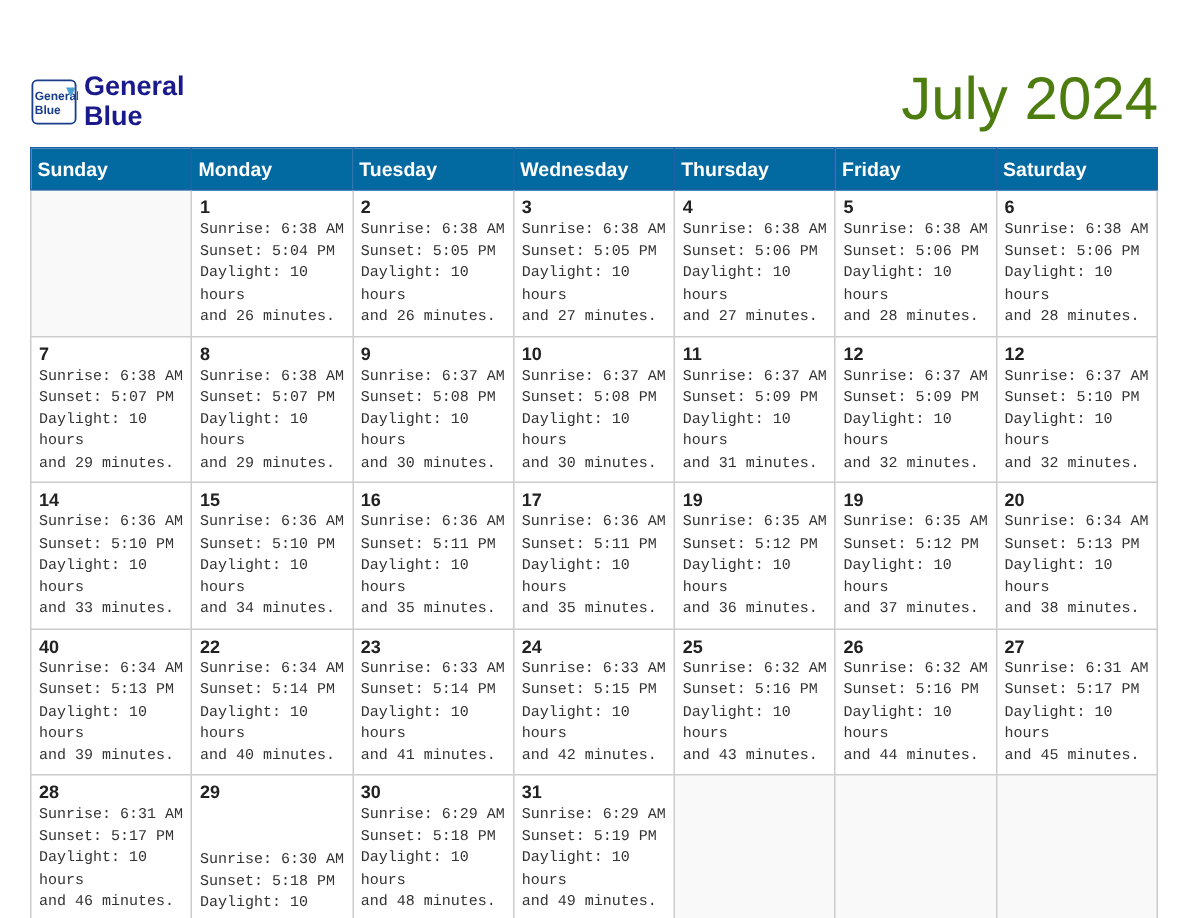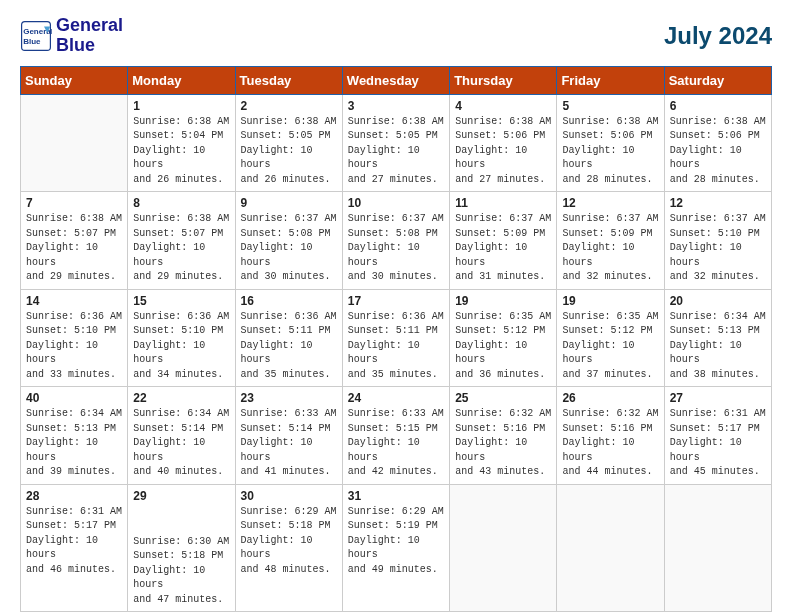--- a/index.html
+++ b/index.html
@@ -9,59 +9,60 @@
       width: 792px;
       min-height: 612px;
     }
     .page {
       width: 792px;
       padding: 16px 20px 16px 20px;
     }
     .header {
       display: flex;
       justify-content: space-between;
-      align-items: center;
+      align-items: flex-end;
       margin-bottom: 10px;
+      margin-top: 28px;
     }
     .logo {
       display: flex;
       align-items: center;
     }
     .logo-text {
       font-size: 18px;
       font-weight: bold;
       color: #1a1a8c;
       line-height: 1.1;
     }
     .logo-icon {
       width: 32px;
       height: 32px;
       margin-right: 4px;
     }
     .title-block {
       text-align: right;
     }
     .month-year {
-      font-size: 24px;
-      font-weight: bold;
-      color: #0c4a6e;
+      font-size: 40px;
+      font-weight: normal;
+      color: #4d7c0f;
       line-height: 1.1;
     }
     .location {
       font-size: 15px;
       color: #444;
       margin-top: 2px;
     }
     .calendar {
       width: 100%;
       border-collapse: collapse;
       border: 1px solid #ccc;
     }
     .calendar th {
-      background-color: #c2410c;
+      background-color: #0369a1;
       color: #fff;
       font-size: 13px;
       font-weight: bold;
       padding: 6px 4px;
       text-align: left;
       border: 1px solid #2060a8;
     }
     .calendar td {
       vertical-align: top;
       border: 1px solid #ccc;

